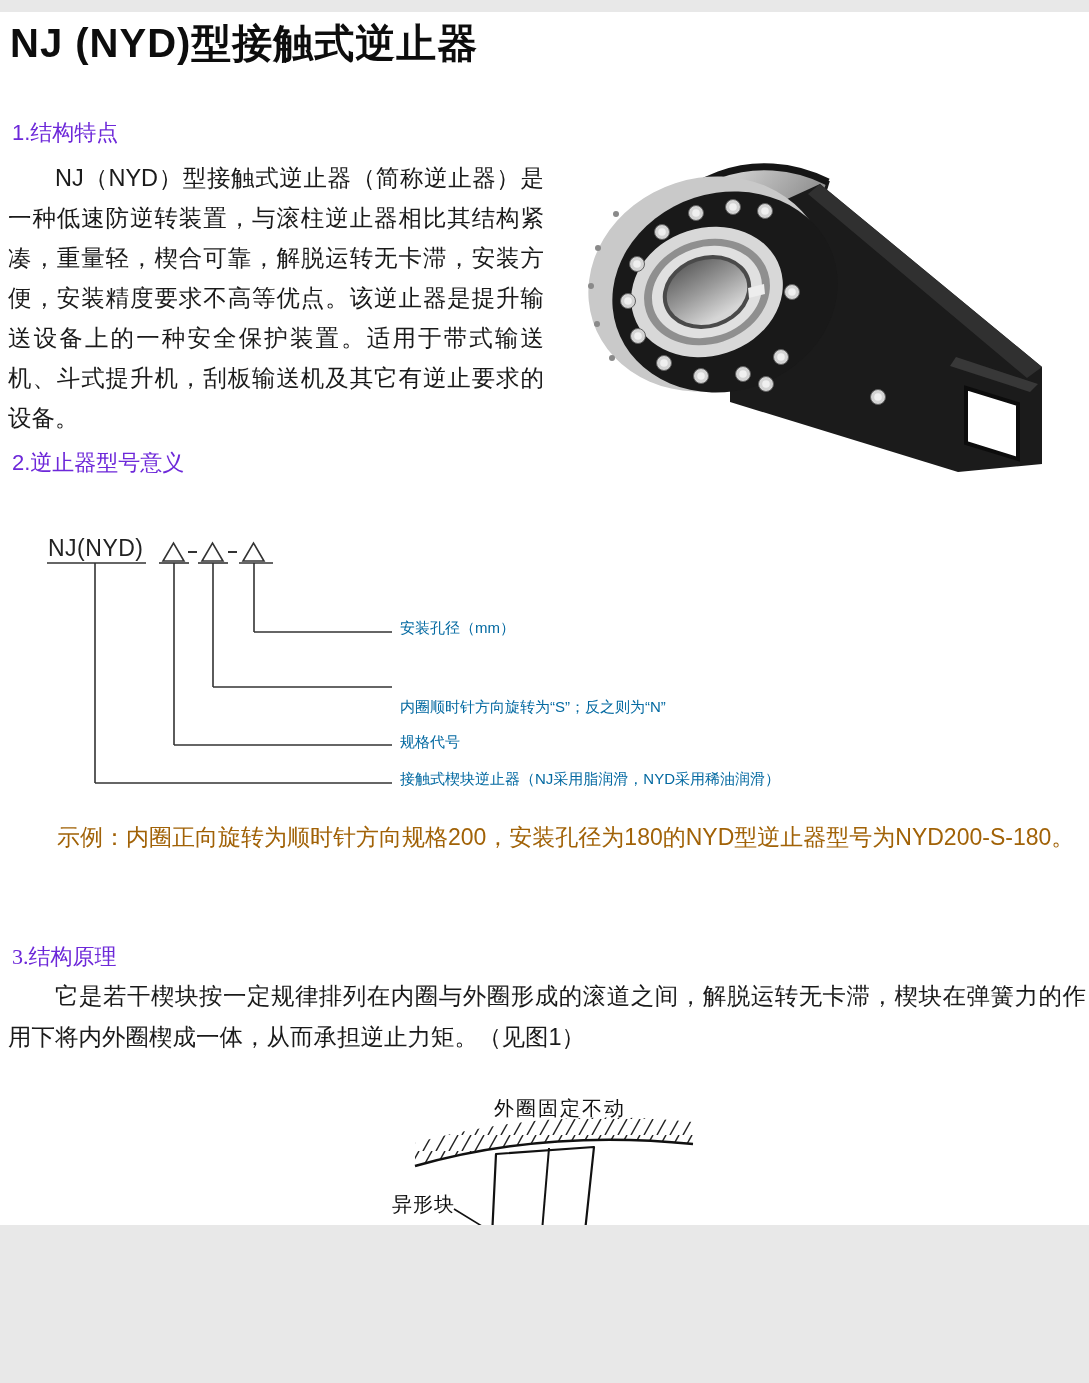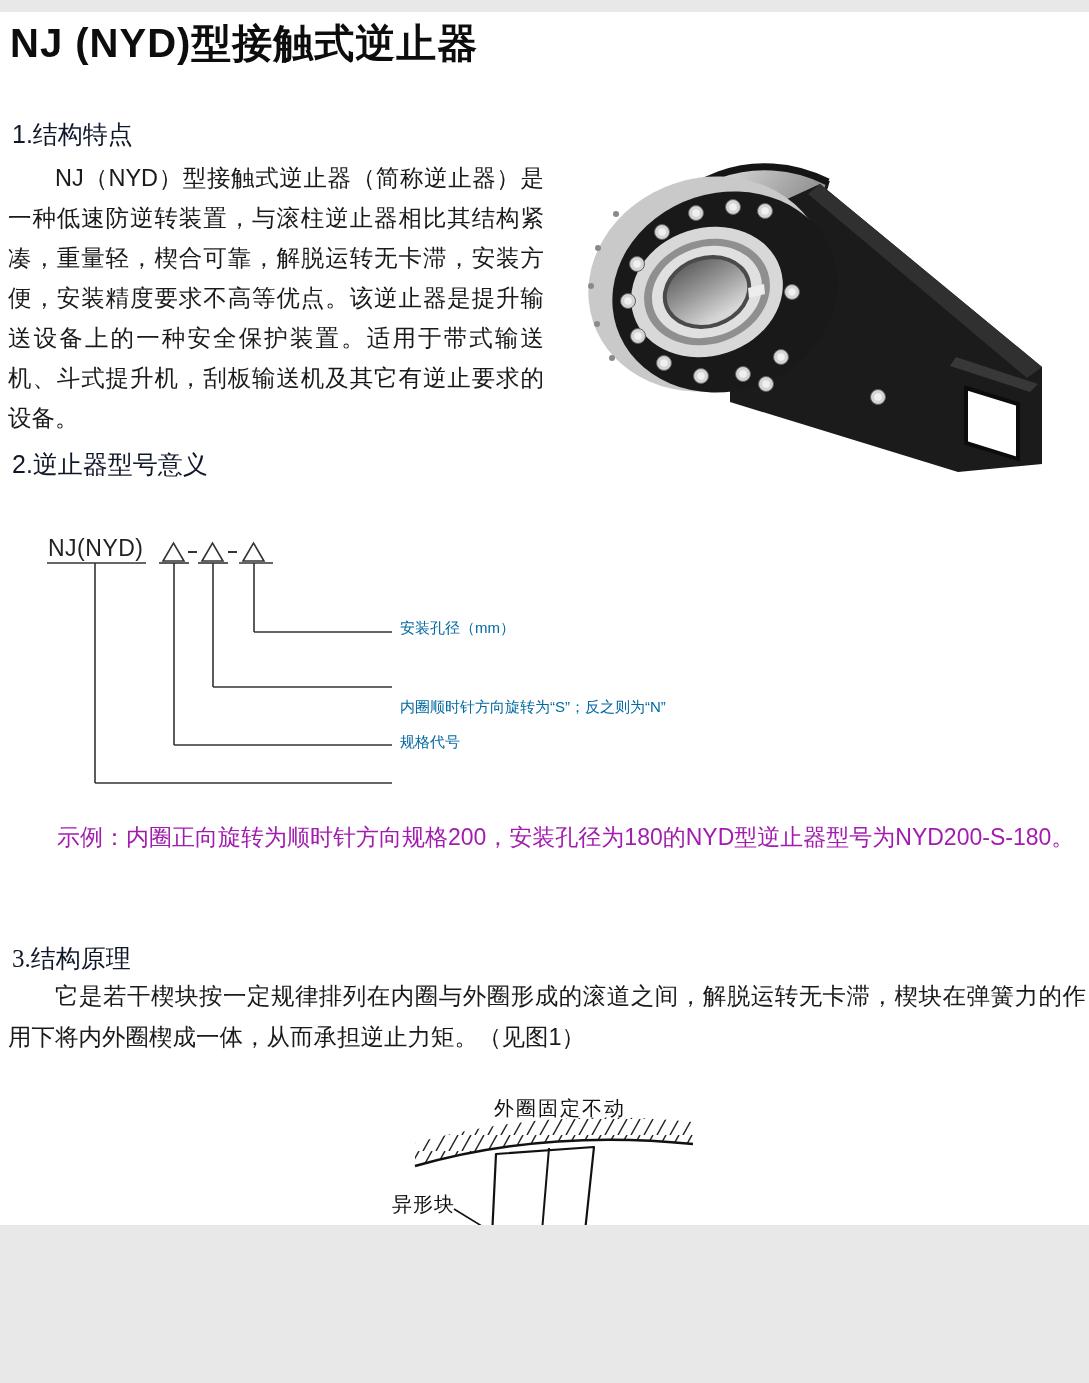--- a/index.html
+++ b/index.html
@@ -7,26 +7,26 @@
     position:relative; width:1089px; height:1213px; margin:12px auto;
     background:#ffffff; color:#111;
     font-family:"Liberation Sans","DejaVu Sans",sans-serif;
     overflow:hidden;
   }
   .abs { position:absolute; }
   .page-title {
     left:10px; top:4px; font-size:40px; font-weight:bold; letter-spacing:1px;
     color:#0d0d0d; white-space:nowrap; margin:0;
   }
-  .sec-heading { font-size:25px; color:#0f172a; white-space:nowrap; }
+  .sec-heading { font-size:22px; color:#6d28d9; white-space:nowrap; }
   .body-para {
     font-size:23.5px; line-height:40px; color:#1a1a1a;
     text-align:justify; text-align-last:left; text-indent:2em; margin:0;
   }
-  .example-line { font-size:23px; color:#a21caf; white-space:nowrap; }
+  .example-line { font-size:23px; color:#a16207; white-space:nowrap; }
   .dlabel { font-size:15px; color:#0369a1; white-space:nowrap; }
   .flabel { font-size:20px; color:#111; white-space:nowrap; }
   .fig-caption { font-size:22px; color:#111; white-space:nowrap; transform:translateX(-50%); }
   .code-prefix { font-size:23px; color:#222; white-space:nowrap; letter-spacing:0.5px; }
   svg { display:block; }
 </style>
 </head>
 <body>
 
 <div class="page">
@@ -132,20 +132,21 @@
         <line x1="254" y1="105" x2="392" y2="105"></line>
         <line x1="213" y1="160" x2="392" y2="160"></line>
         <line x1="174" y1="218" x2="392" y2="218"></line>
         <line x1="95" y1="256" x2="392" y2="256"></line>
       </g>
     </svg>
     <span class="abs code-prefix" style="left:48px; top:8px;">NJ(NYD)</span>
     <div class="abs dlabel" style="left:400px; top:92px;">安装孔径（mm）</div>
     <div class="abs dlabel" style="left:400px; top:171px;">内圈顺时针方向旋转为“S”；反之则为“N”</div>
     <div class="abs dlabel" style="left:400px; top:206px;">规格代号</div>
+    <div class="abs dlabel" style="left:400px; top:243px;">接触式楔块逆止器（NJ采用脂润滑，NYD采用稀油润滑）</div>
   </div>
 
   <div class="abs example-line" style="left:57px; top:810px;">示例：内圈正向旋转为顺时针方向规格200，安装孔径为180的NYD型逆止器型号为NYD200-S-180。</div>
 
   <div class="abs sec-heading" style="left:12px; top:930px;font-family:Liberation Serif, serif;">3.结构原理</div>
   <p class="abs body-para" style="left:8px; top:964px; width:1078px; line-height:41px;">它是若干楔块按一定规律排列在内圈与外圈形成的滚道之间，解脱运转无卡滞，楔块在弹簧力的作用下将内外圈楔成一体，从而承担逆止力矩。（见图1）</p>
 
   <div class="abs" style="left:330px; top:1075px; width:430px; height:310px;">
     <svg class="abs" style="left:0;top:0;" width="430" height="310" viewBox="0 0 430 310">
       <defs>

